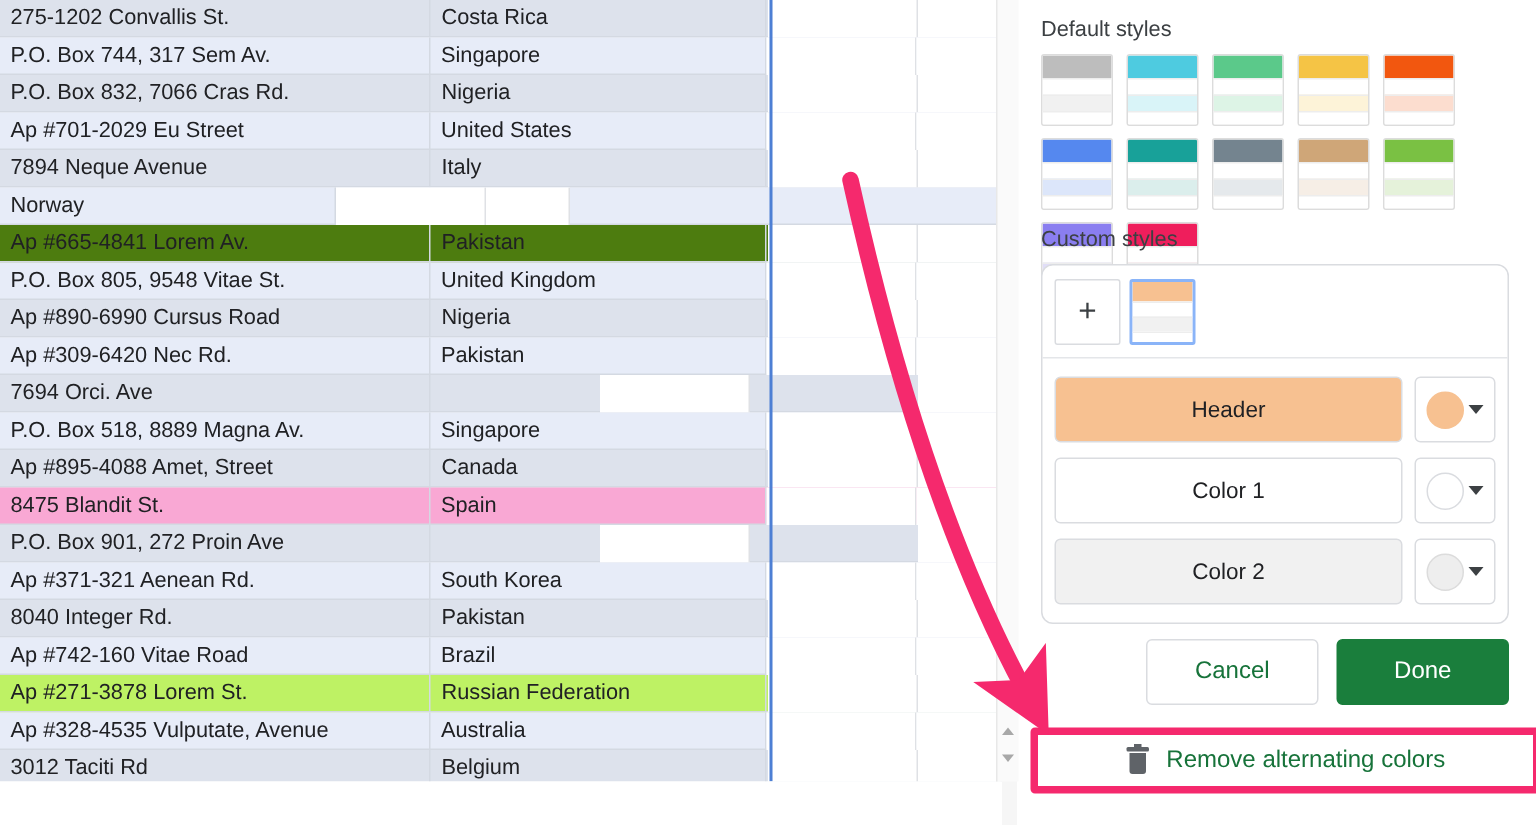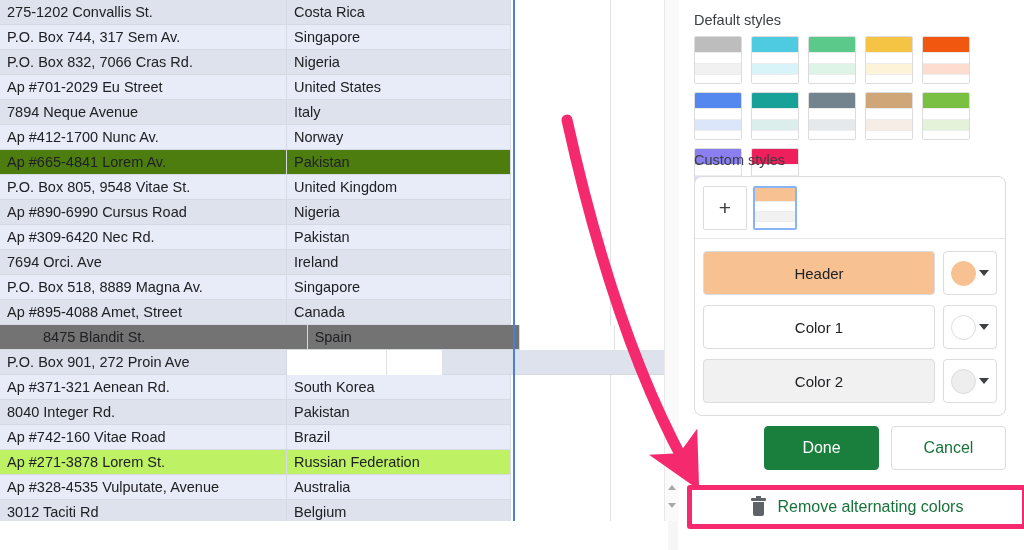--- a/index.html
+++ b/index.html
@@ -18,21 +18,21 @@
     background:#ffffff;overflow:hidden;
   }
   .grid{position:absolute;left:0;top:0;width:668px;}
   .row{
     height:25px;box-sizing:border-box;
     display:flex;align-items:center;
     border-bottom:1px solid #d4d9e2;
     position:relative;
   }
   .row.odd{background:#e7ecf8;}
-  .row.even{background:#dde2ec;}
+  .row.even{background:#dde2ec;justify-content:space-between;}
   .cell{
     box-sizing:border-box;height:25px;line-height:24px;
     font-size:14.5px;color:#202124;
     padding-left:7px;white-space:nowrap;overflow:hidden;
     border-right:1px solid #d4d9e2;
   }
   .c-addr{width:287px;}
   .c-country{width:224px;}
   .c-blank1{width:100px;background:#ffffff;border-right:1px solid #dfe1e5;}
   .c-blank2{width:56px;background:#ffffff;border-right:1px solid #dfe1e5;}
@@ -196,21 +196,20 @@
           <div class="cell c-blank1"></div>
           <div class="cell c-blank2"></div>
         </div>
         <div class="row even" style="background: rgb(221, 226, 236);">
           <div class="cell c-addr">7894 Neque Avenue</div>
           <div class="cell c-country">Italy</div>
           <div class="cell c-blank1"></div>
           <div class="cell c-blank2"></div>
         </div>
         <div class="row odd" style="background: rgb(231, 236, 248);">
-          <div class="cell c-addr">Ap #412-1700 Nunc Av.</div>
           <div class="cell c-country">Norway</div>
           <div class="cell c-blank1"></div>
           <div class="cell c-blank2"></div>
         </div>
         <div class="row even" style="background: #4d7c0f;">
           <div class="cell c-addr">Ap #665-4841 Lorem Av.</div>
           <div class="cell c-country">Pakistan</div>
           <div class="cell c-blank1"></div>
           <div class="cell c-blank2"></div>
         </div>
@@ -227,37 +226,36 @@
           <div class="cell c-blank2"></div>
         </div>
         <div class="row odd" style="background: rgb(231, 236, 248);">
           <div class="cell c-addr">Ap #309-6420 Nec Rd.</div>
           <div class="cell c-country">Pakistan</div>
           <div class="cell c-blank1"></div>
           <div class="cell c-blank2"></div>
         </div>
         <div class="row even" style="background: rgb(221, 226, 236);">
           <div class="cell c-addr">7694 Orci. Ave</div>
-          <div class="cell c-country">Ireland</div>
           <div class="cell c-blank1"></div>
           <div class="cell c-blank2"></div>
         </div>
         <div class="row odd" style="background: rgb(231, 236, 248);">
           <div class="cell c-addr">P.O. Box 518, 8889 Magna Av.</div>
           <div class="cell c-country">Singapore</div>
           <div class="cell c-blank1"></div>
           <div class="cell c-blank2"></div>
         </div>
         <div class="row even" style="background: rgb(221, 226, 236);">
           <div class="cell c-addr">Ap #895-4088 Amet, Street</div>
           <div class="cell c-country">Canada</div>
           <div class="cell c-blank1"></div>
           <div class="cell c-blank2"></div>
         </div>
-        <div class="row odd" style="background: #737373; padding-left: 36px;">
+        <div class="row odd" style="background: #f9a8d4;">
           <div class="cell c-addr">8475 Blandit St.</div>
           <div class="cell c-country">Spain</div>
           <div class="cell c-blank1"></div>
           <div class="cell c-blank2"></div>
         </div>
         <div class="row even" style="background: rgb(221, 226, 236);">
           <div class="cell c-addr">P.O. Box 901, 272 Proin Ave</div>
           <div class="cell c-blank1"></div>
           <div class="cell c-blank2"></div>
         </div>
@@ -423,22 +421,22 @@
             <div class="ctl-main" style="background: rgb(241, 241, 241);">Color 2</div>
             <div class="ctl-swatch">
               <div class="dot" style="background: rgb(238, 238, 238); border: 1px solid rgb(220, 220, 220);"></div>
               <div class="caret"></div>
             </div>
           </div>
         </div>
     </div>
 
     <div class="actions">
+      <div class="btn btn-cancel">Cancel</div>
       <div class="btn btn-done">Done</div>
-      <div class="btn btn-cancel">Cancel</div>
     </div>
   </div>
 
   <div class="remove-wrap">
     <div class="remove-inner">
       <div class="trash">
         <div class="handle"></div>
           <div class="lid"></div>
           <div class="body"></div>
       </div>

